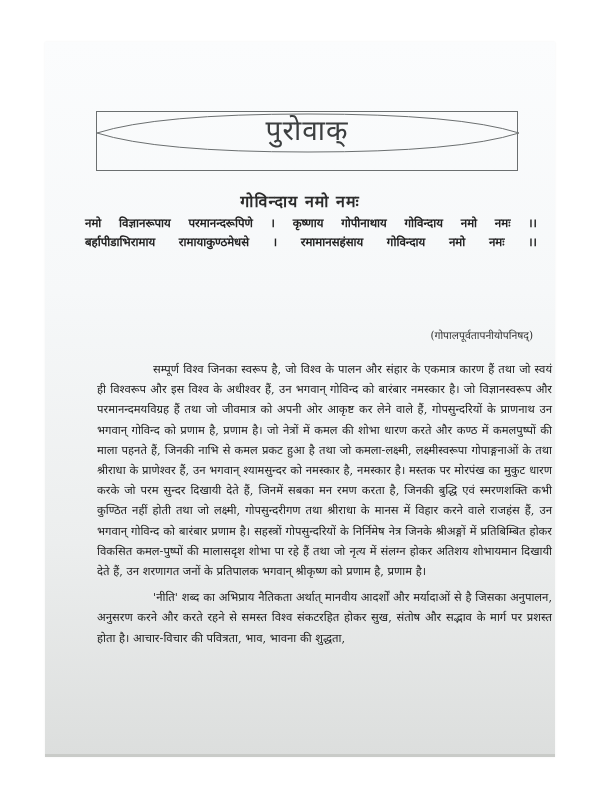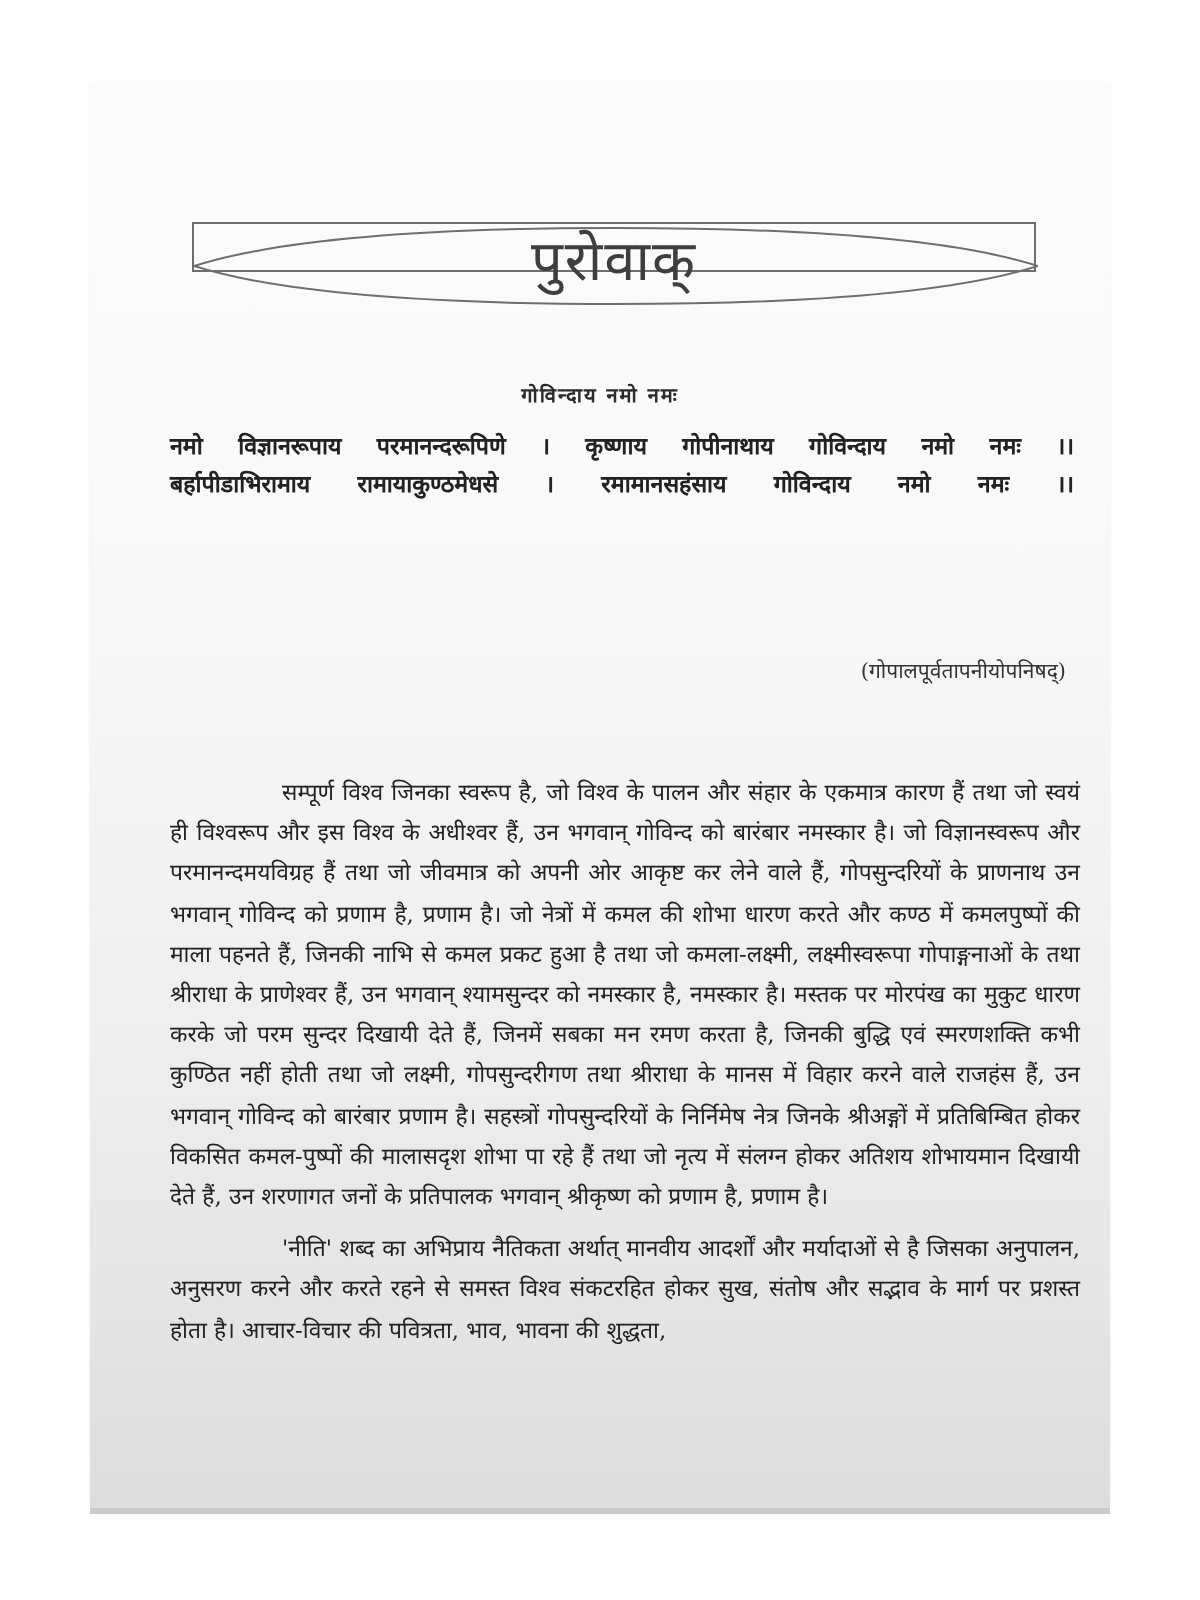--- a/index.html
+++ b/index.html
@@ -11,47 +11,46 @@
   .page {
     position:absolute; left:45px; top:42px; width:510px; height:715px;
     background: linear-gradient(180deg, #fbfcfd 0%, #f6f8f9 35%, #eceeee 70%, #dcdedd 100%);
     box-shadow: 0 0 2px rgba(0,0,0,0.06);
   }
   .page::after {
     content:""; position:absolute; left:0; right:0; bottom:0; height:3px;
     background:#c9cbc8;
   }
   .title-box {
-    position:absolute; left:51px; top:69px; width:422px; height:25px;
+    position:absolute; left:51px; top:69px; width:422px; height:60px;
     border:1px solid #6b6f70; box-sizing:border-box;
   }
   .title-box svg { position:absolute; left:0; top:0; }
   .title {
     position:absolute; left:0; right:0; top:2px; text-align:center;
     font-family:"DejaVu Sans", sans-serif; font-size:28px; color:#3c3f40;
     letter-spacing:1px; line-height:34px;
   }
   .subtitle {
     position:absolute; left:0; width:510px; top:148px; text-align:center;
-    font-size:10px; font-weight:bold; color:#2b2b2b; letter-spacing:1px;
+    font-size:16px; font-weight:bold; color:#2b2b2b; letter-spacing:1px;
   }
   .verse {
     position:absolute; left:40px; width:452px; top:172px;
     font-size:11.6px; color:#222; line-height:19px; font-weight:bold;
   }
   .verse div { white-space:nowrap; text-align:justify; text-align-last:justify; }
   .attribution {
     position:absolute; right:22px; top:286px;
     font-size:10.5px; color:#333;margin-left:19px;
   }
   .body-text {
-    position:absolute; left:40px; width:455px; top:317px;
+    position:absolute; left:52px; width:455px; top:317px;
     font-size:11.4px; color:#222; line-height:20.2px;
     text-align:justify;
-    margin-top:27px;
   }
   .body-text p { margin:0 0 6px 0; text-indent:56px; }
 </style>
 </head>
 <body>
 
 <div class="page">
 
   <div class="title-box">
     <svg width="422" height="42" viewBox="0 0 422 42">

